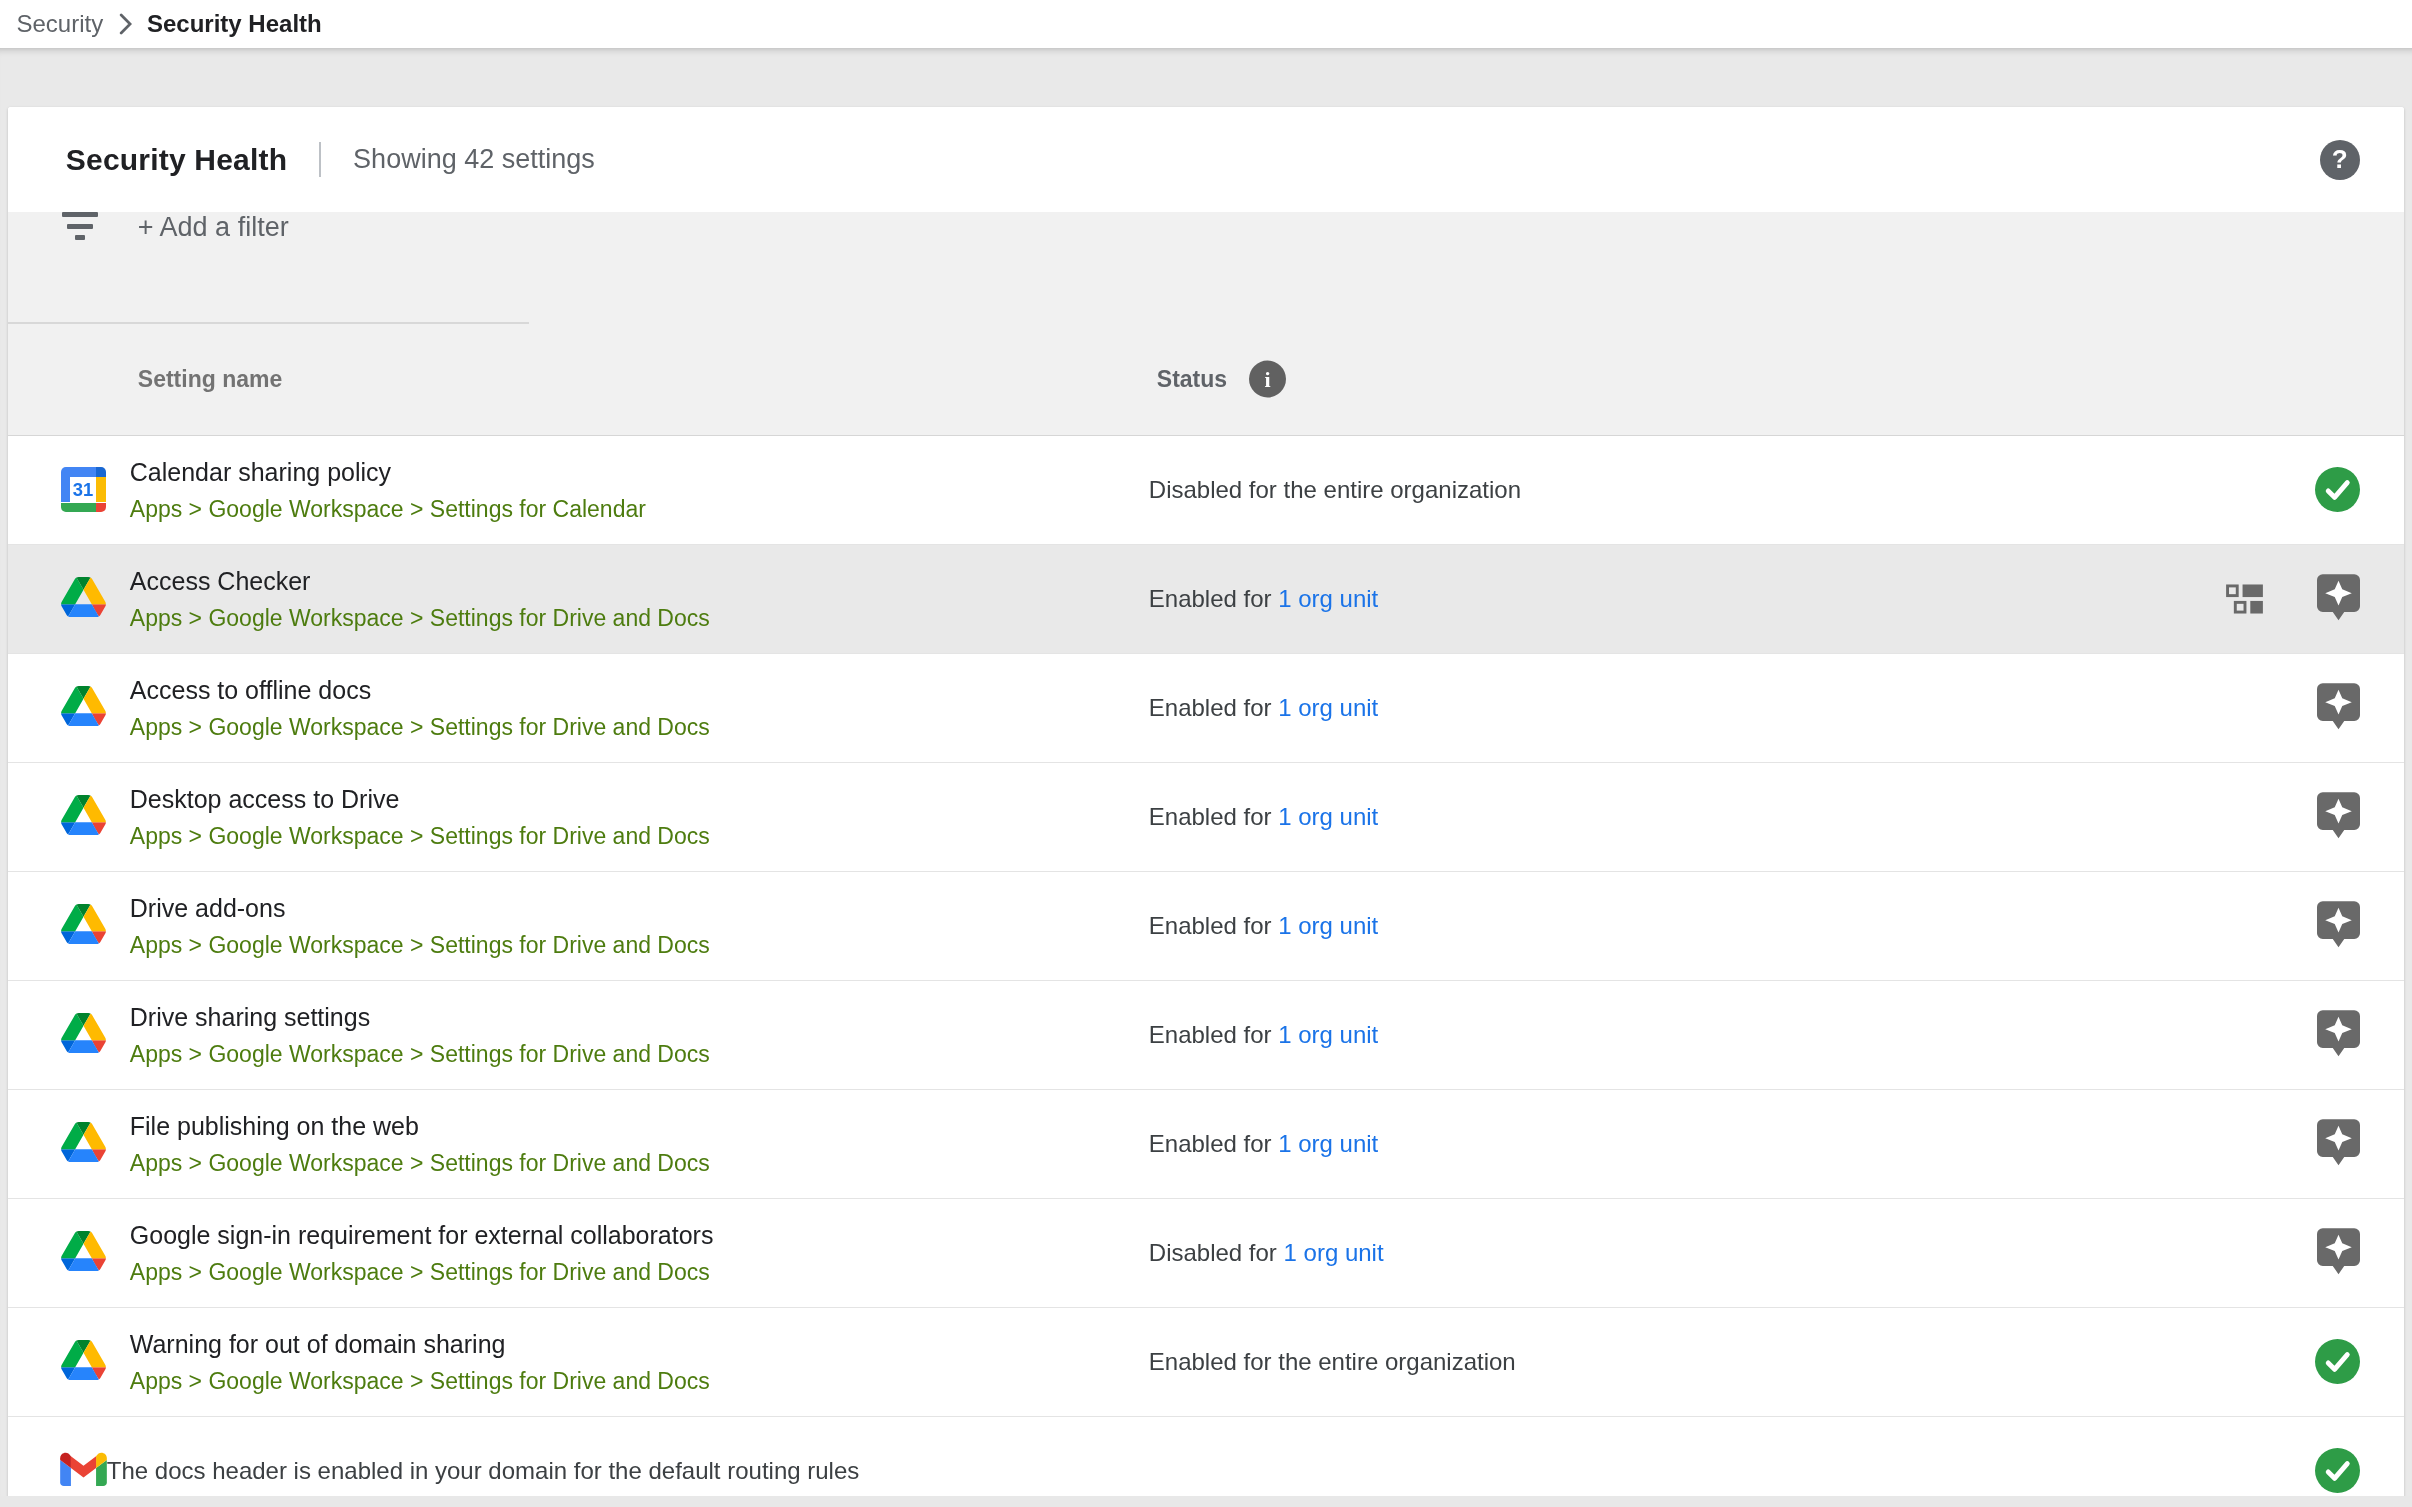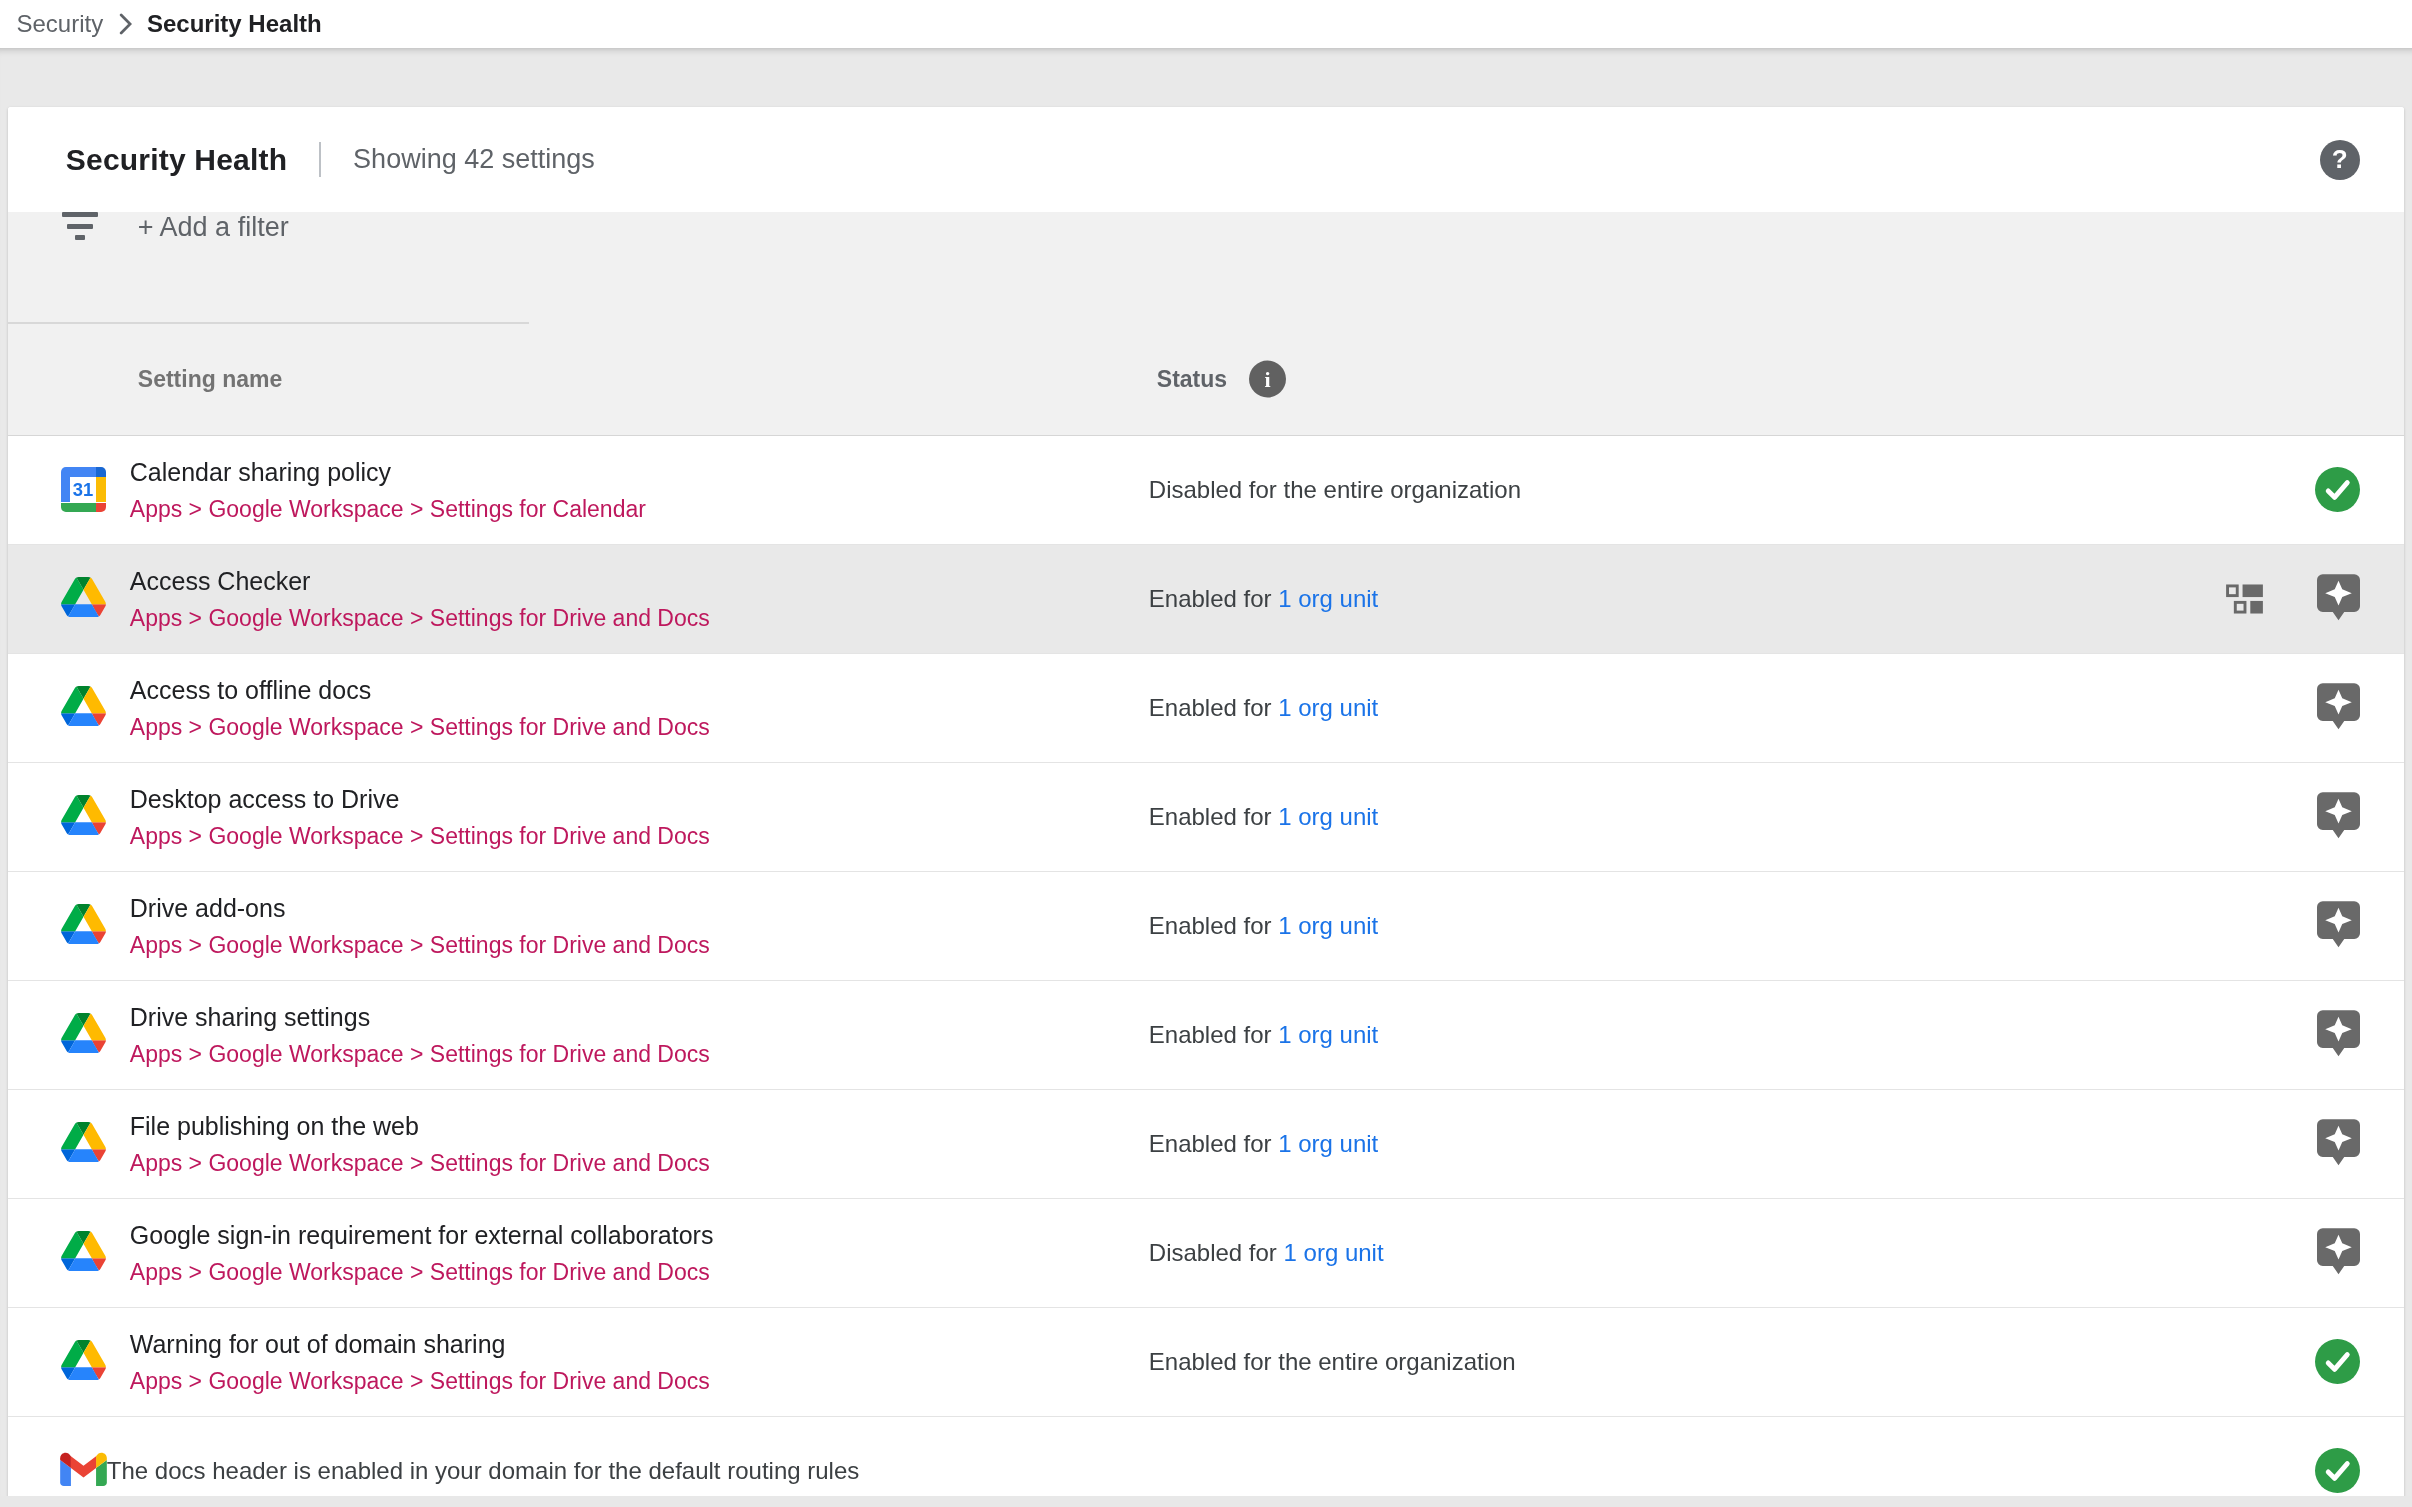--- a/index.html
+++ b/index.html
@@ -80,21 +80,21 @@
   
   .row {
     height:109px; display:flex; align-items:center;
     padding:0 44px 0 52px; border-bottom:1.9px solid #e4e4e4; background:#fff;
     cursor:pointer;
   }
   .row.highlight { background:#e9e9e9; }
   .icon-box { width:47px; display:flex; justify-content:center; align-items:center; flex:none; }
   .name-block { margin-left:23px; width:1019px; flex:none; }
   .row-title { font-size:25px; color:#202124; line-height:33px; }
-  .row-path  { font-size:23px; color:#be185d; line-height:30px; margin-top:4.9px; }
+  .row-path  { font-size:23px; color:#4d7c0f; line-height:30px; margin-top:4.9px; }
   .status-block { flex:1; font-size:24px; color:#3c4043; }
   .status-link { color:var(--accent,#1a73e8); text-decoration:none; cursor:pointer; }
   .right-icons { display:flex; align-items:center; justify-content:flex-end; gap:54px; flex:none; min-width:45px; }
 
   
   .cal { width:45px; height:45px; position:relative; border-radius:4.9px; overflow:hidden; background:#fff; }
   .cal .top { position:absolute; top:0; left:0; width:35px; height:9.7px; background:#4285f4; }
   .cal .tr  { position:absolute; top:0; right:0; width:9.7px; height:9.7px; background:#1967d2; }
   .cal .left{ position:absolute; top:9.7px; left:0; width:9.7px; height:25px; background:#4285f4; }
   .cal .right{ position:absolute; top:9.7px; right:0; width:9.7px; height:25px; background:#fbbc04; }

